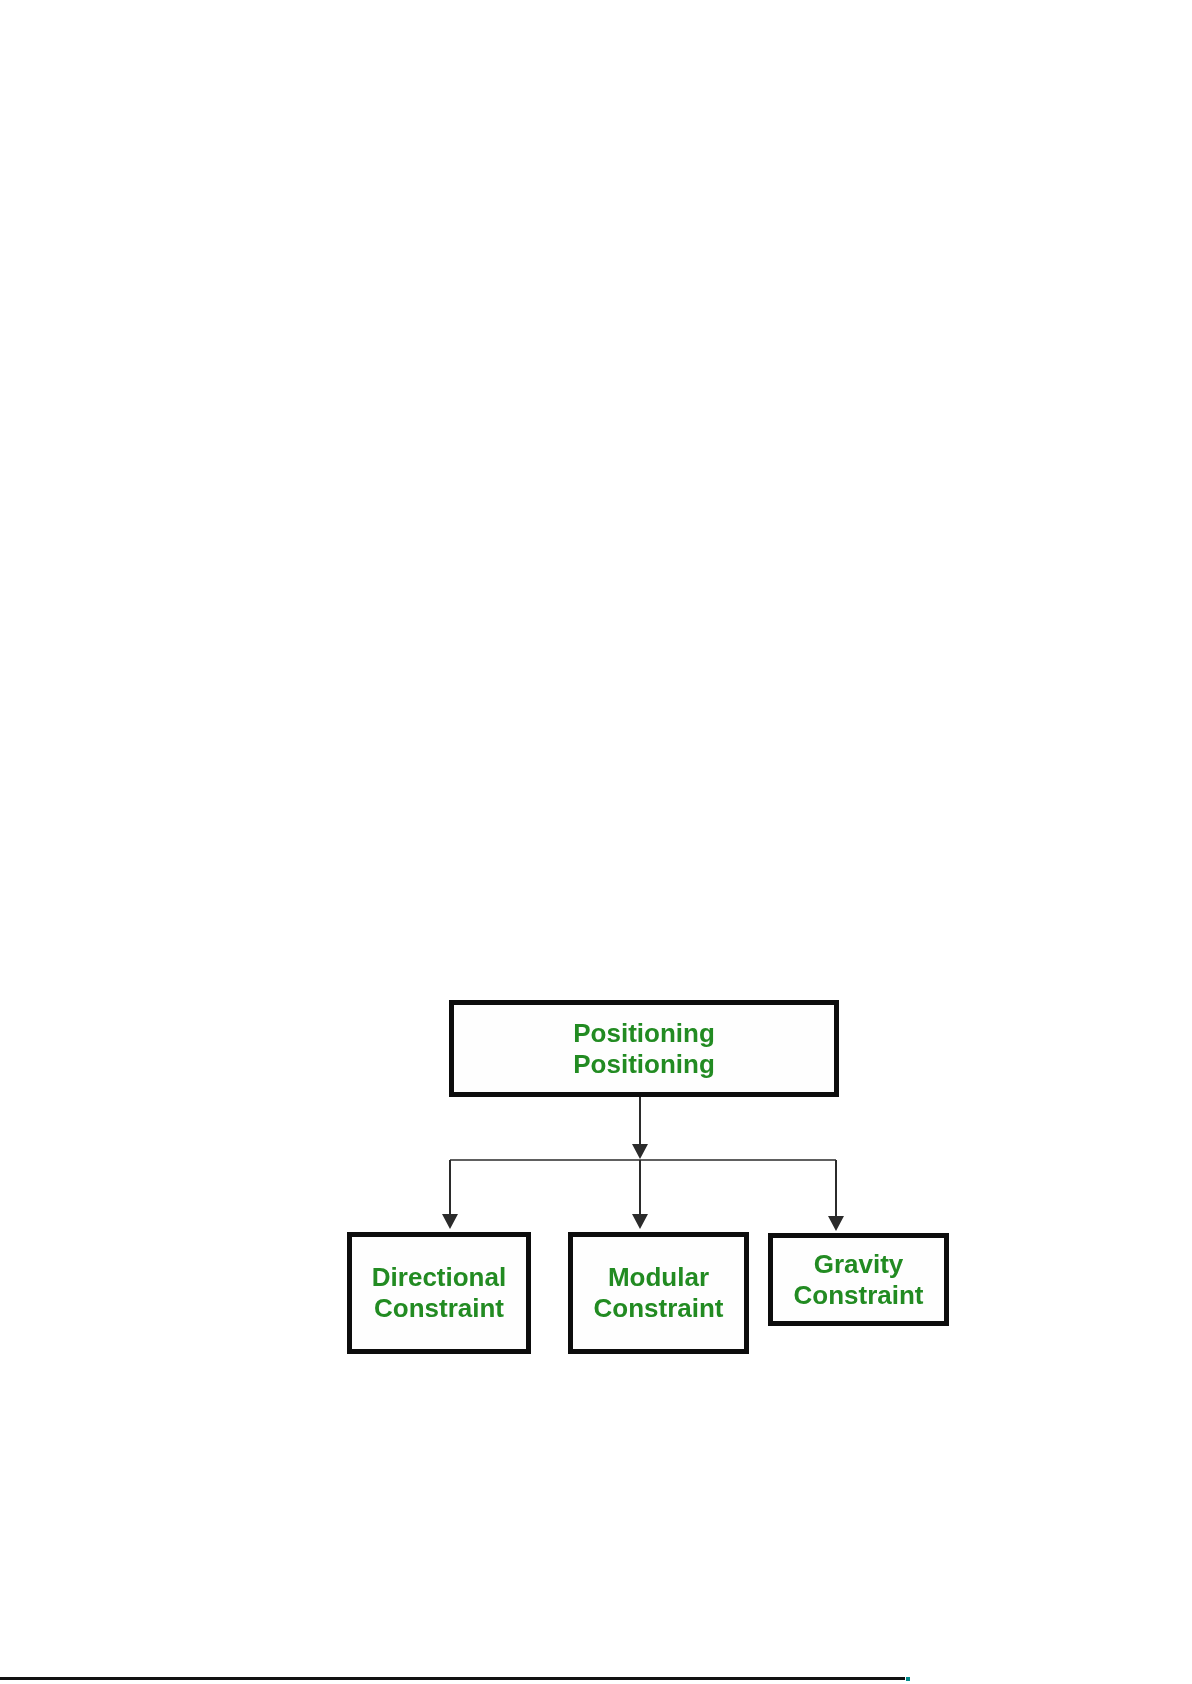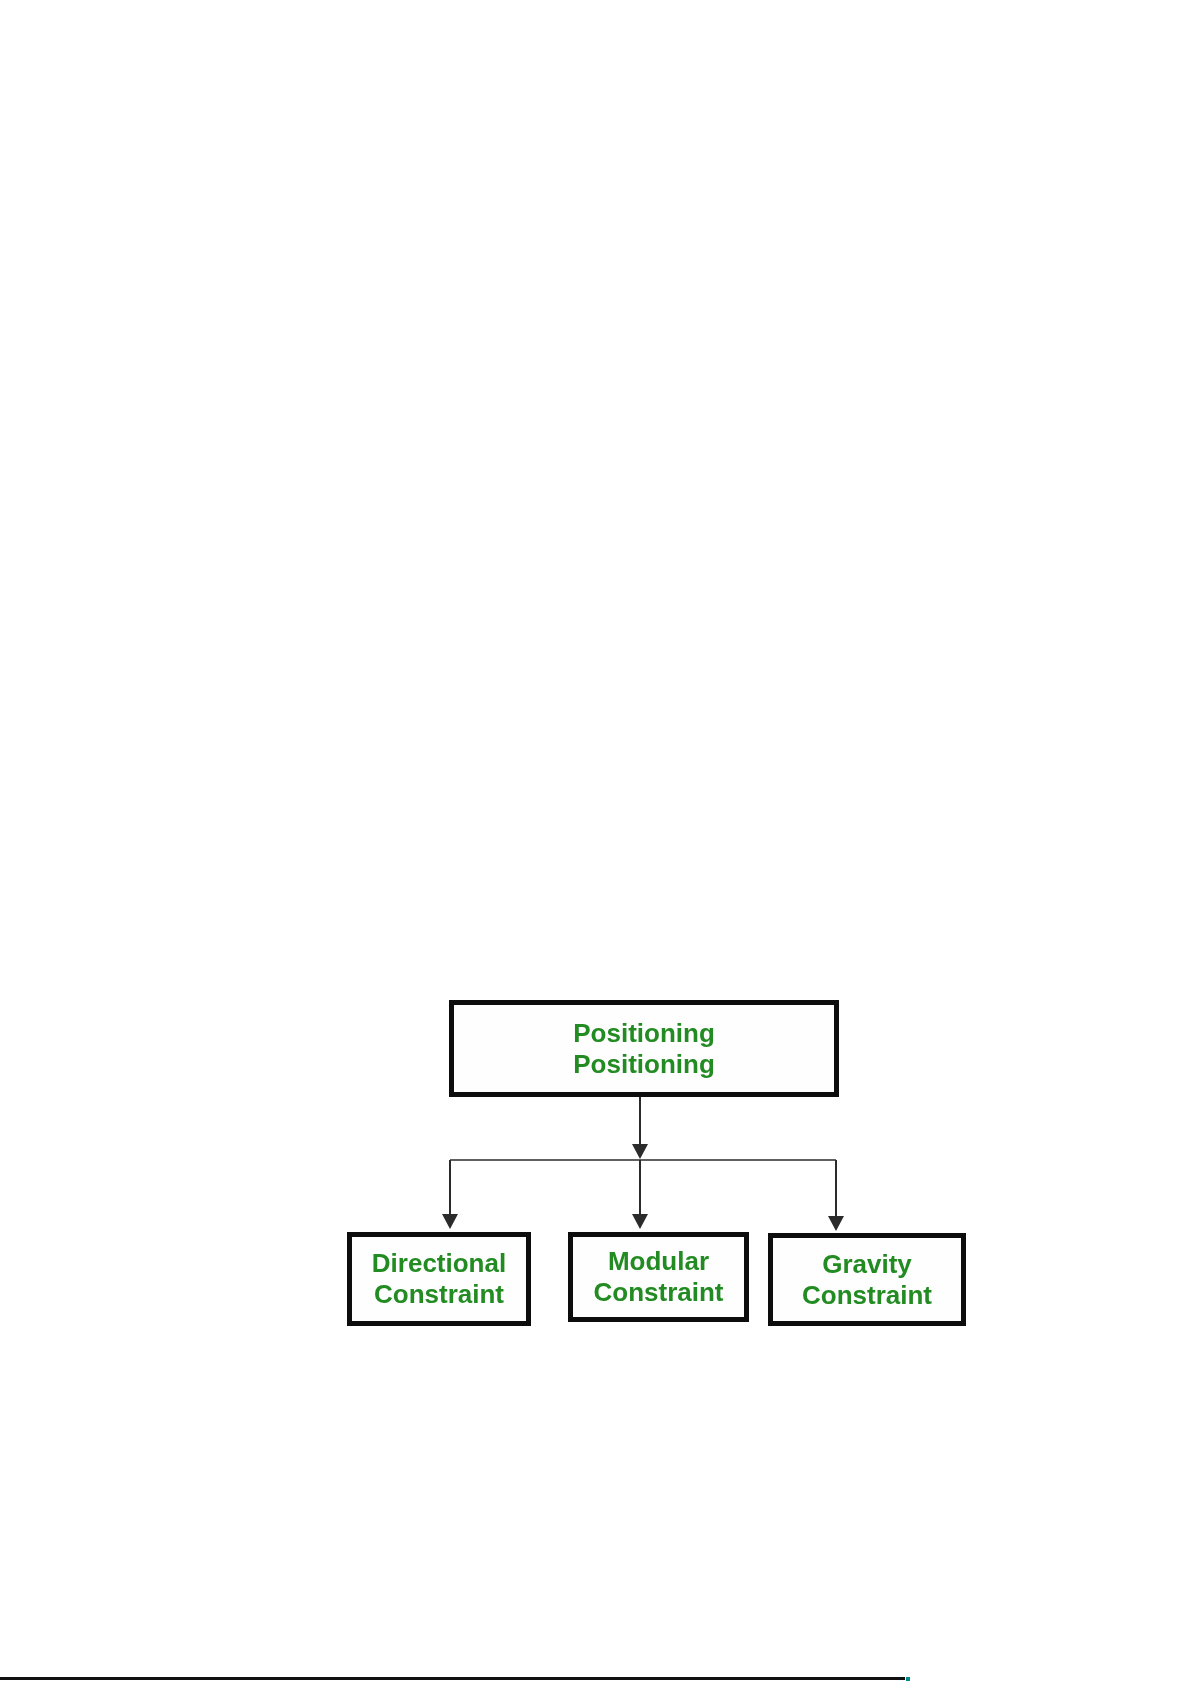--- a/index.html
+++ b/index.html
@@ -36,23 +36,23 @@
     flex-direction:column;
     align-items:center;
     justify-content:center;
     text-align:center;
     color:var(--green);
     font-weight:bold;
     font-size:26px;
     line-height:1.18;
   }
   .node-root{left:449px;top:1000px;width:390px;height:97px;}
-  .node-child-0{left:347px;top:1232px;width:184px;height:94px;}
-  .node-child-1{left:568px;top:1232px;width:181px;height:90px;}
-  .node-child-2{left:768px;top:1233px;width:198px;height:93px;}
+  .node-child-0{left:347px;top:1232px;width:184px;height:122px;}
+  .node-child-1{left:568px;top:1232px;width:181px;height:122px;}
+  .node-child-2{left:768px;top:1233px;width:181px;height:93px;}
   .bottom-divider{
     position:absolute;
     left:0;top:1677px;
     width:905px;height:3px;
     background:var(--divider);
   }
   .bottom-divider-dot{
     position:absolute;
     left:906px;top:1677px;
     width:4px;height:4px;

